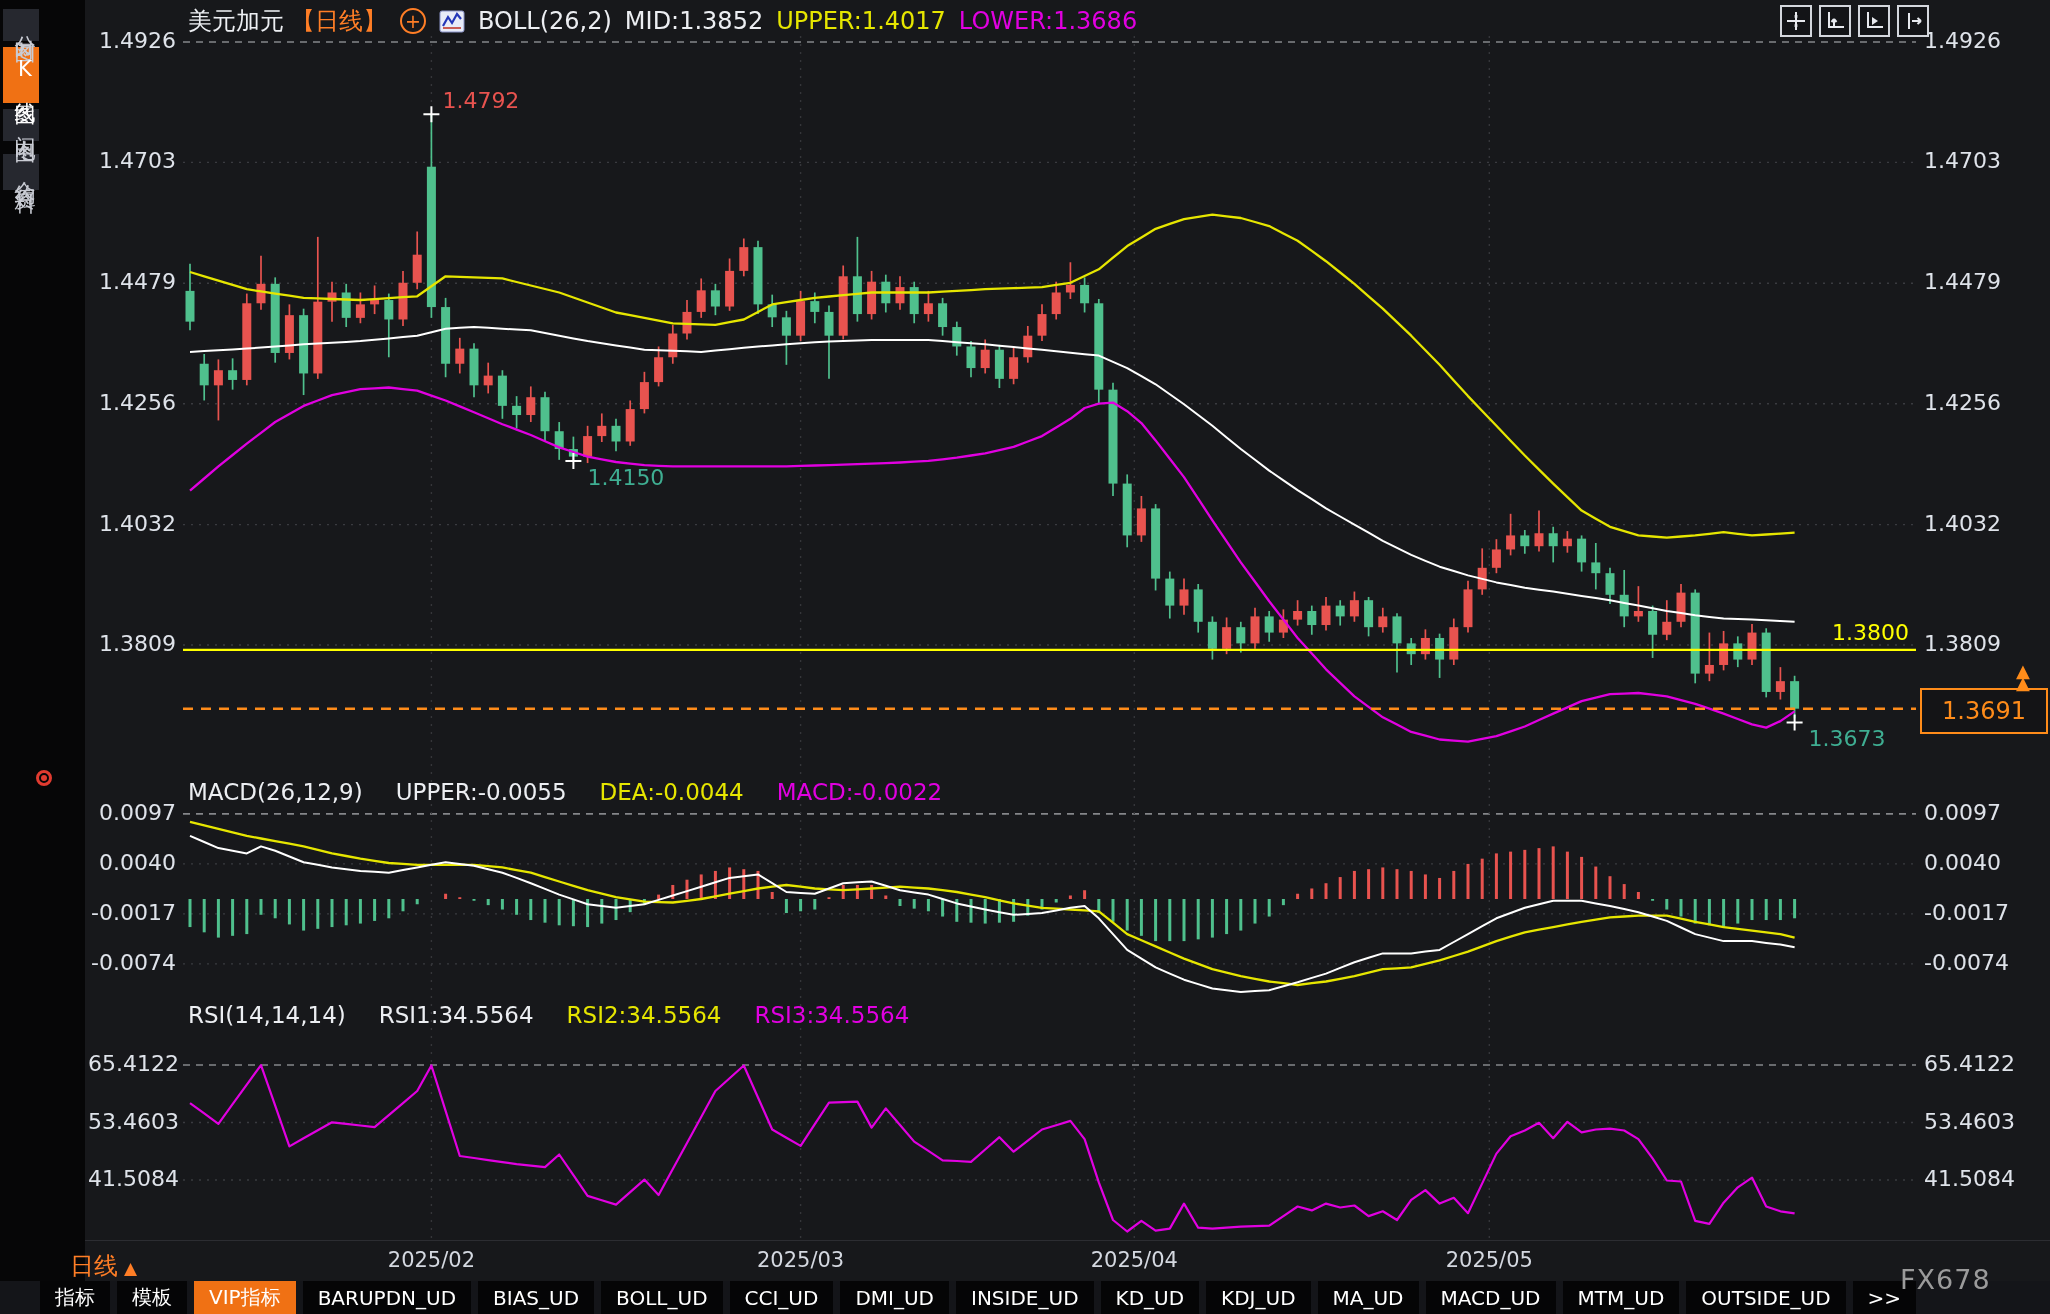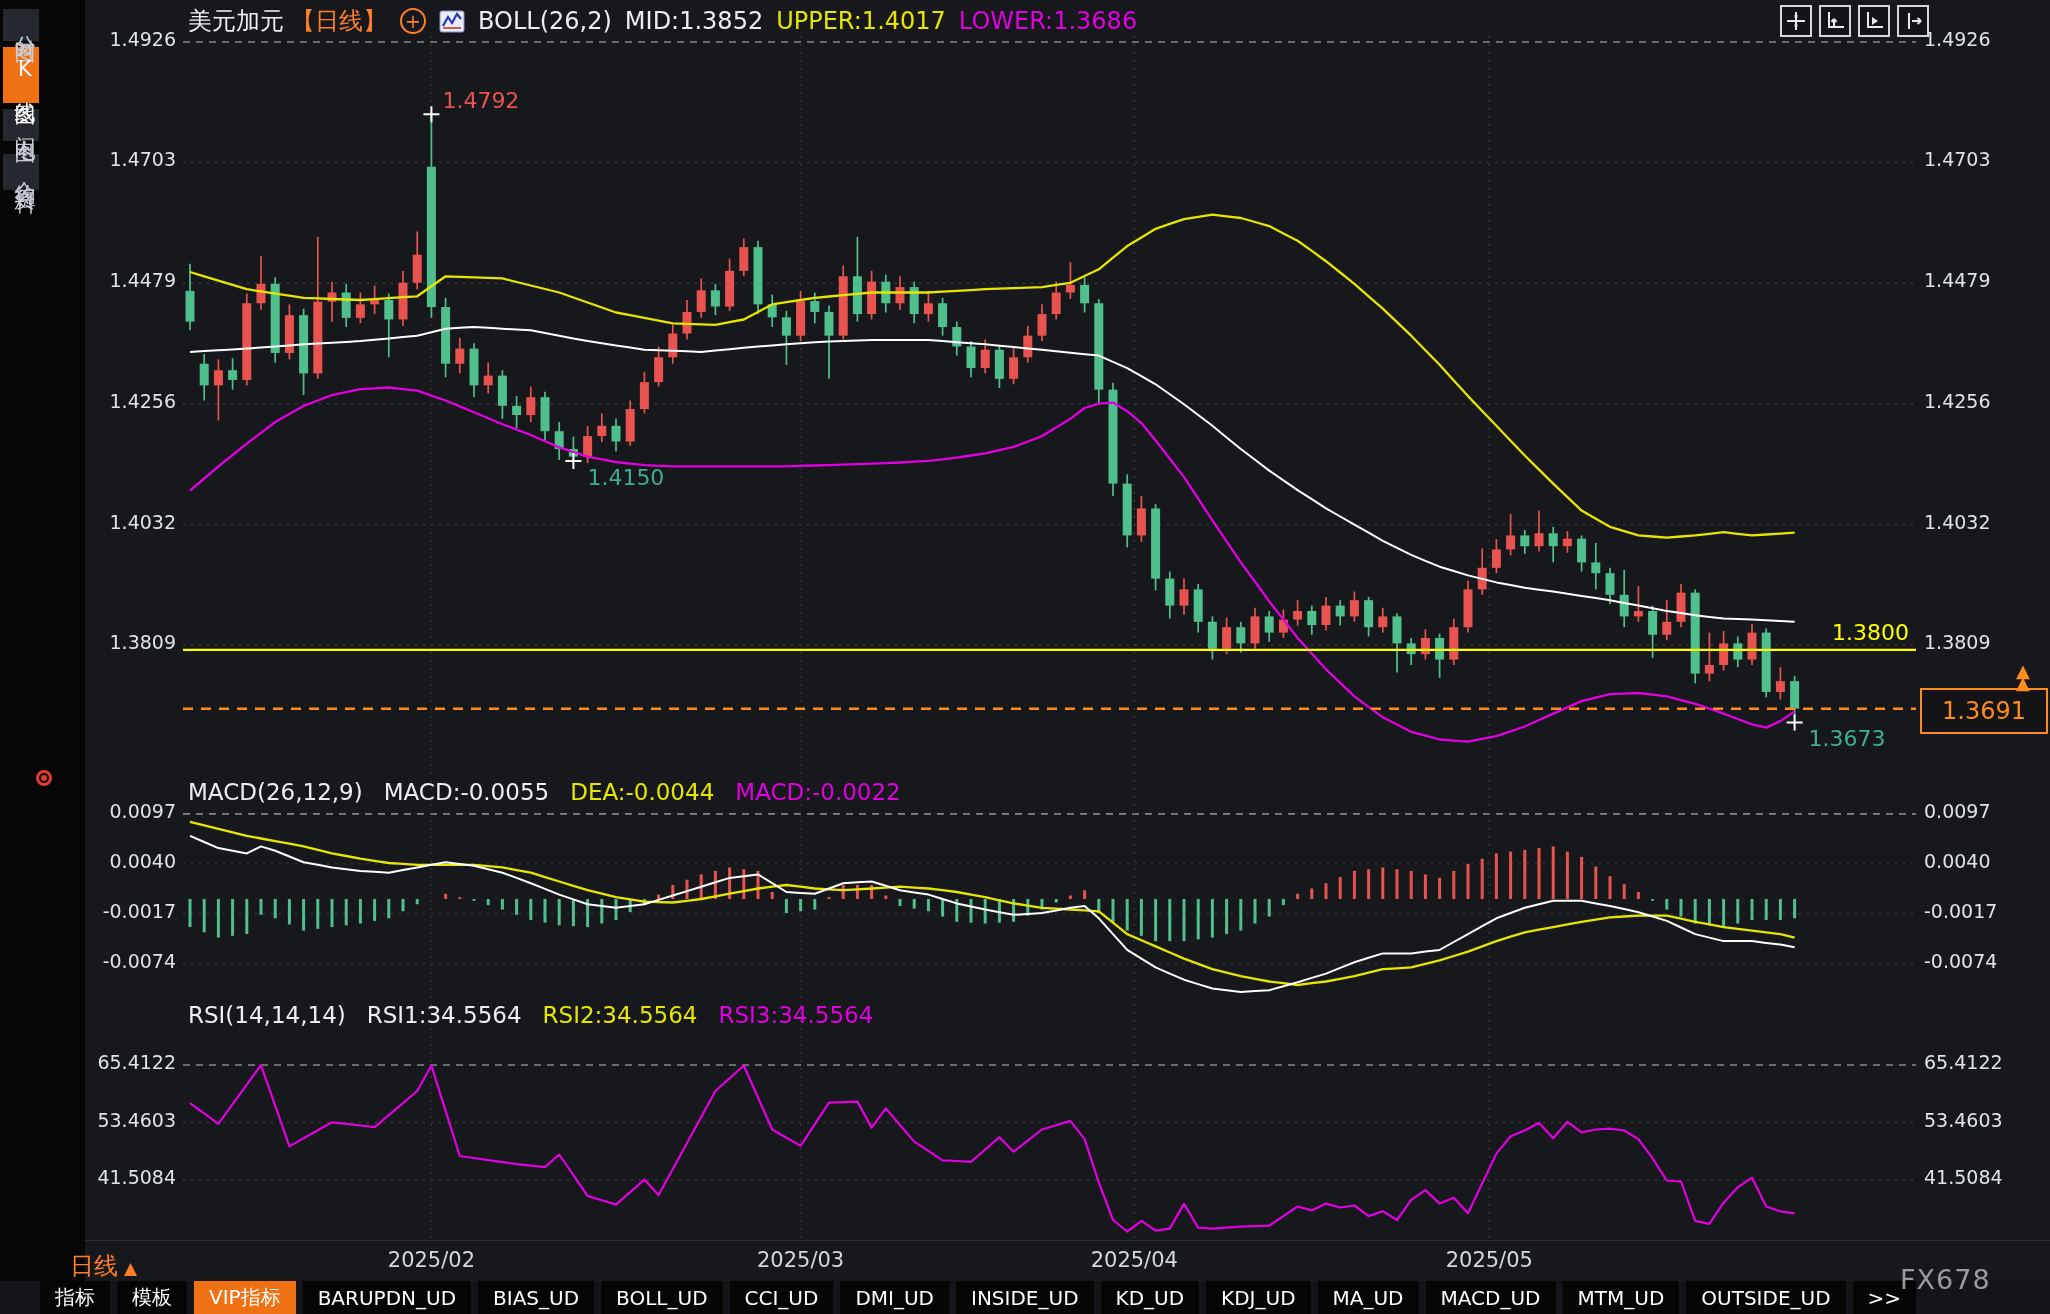--- a/index.html
+++ b/index.html
@@ -19,24 +19,24 @@
   .hdr .per{color:#ff7e26;}
   .hdr .yel{color:#e6e600;}
   .hdr .mag{color:#e100e1;}
   .oplus{display:inline-flex;width:22px;height:22px;border:2px solid #ff7e26;border-radius:50%;
          color:#ff7e26;font-size:19px;line-height:20px;align-items:center;justify-content:center;cursor:pointer;}
   .cicon{width:26px;height:23px;display:inline-block;cursor:pointer;}
   
   .tools{position:absolute;left:1780px;top:5px;display:flex;gap:7px;z-index:6;}
   .tbtn{width:28px;height:28px;border:2px solid #d4d7dd;background:#131417;display:flex;align-items:center;justify-content:center;cursor:pointer;}
   
-  .axis-label{position:absolute;font-size:19px;color:#dfe3ea;z-index:4;}
+  .axis-label{position:absolute;font-size:22px;color:#dfe3ea;z-index:4;}
   .axis-label.l{left:88px;width:88px;text-align:right;}
   .axis-label.r{left:1924px;text-align:left;}
-  .ptitle{position:absolute;left:188px;display:flex;gap:21px;font-size:23px;z-index:6;white-space:nowrap;}
+  .ptitle{position:absolute;left:188px;display:flex;gap:33px;font-size:23px;z-index:6;white-space:nowrap;}
   .ann{position:absolute;font-size:22px;z-index:6;white-space:nowrap;}
   .datelab{position:absolute;top:1248px;width:140px;text-align:center;font-size:21px;color:#d4d8e0;z-index:4;}
   .period-sel{position:absolute;left:70px;top:1250px;font-size:24px;color:#ff7e26;z-index:7;cursor:pointer;}
   .period-sel .tri{font-size:17px;margin-left:6px;}
   .curbox{position:absolute;left:1920px;width:124px;height:42px;border:2px solid #ff8c1a;
           color:#ff8c1a;font-size:24px;display:flex;align-items:center;justify-content:center;z-index:6;background:#141416;}
   .curarrow{position:absolute;left:2016px;color:#ff8c1a;font-size:18px;z-index:7;line-height:12px;}
   
   .botbar{position:absolute;left:0;top:1281px;width:2050px;height:33px;background:#141519;z-index:8;
           display:flex;align-items:stretch;gap:7px;padding-left:40px;box-sizing:border-box;}
@@ -487,21 +487,21 @@
     <div class="tbtn">
       <svg width="20" height="20" viewBox="0 0 20 20" stroke="#e7e9ee" stroke-width="2" fill="none">
         <path d="M6 2v16"></path>
           <path d="M9 10h9 M18 10 l-3.5 -3 M18 10 l-3.5 3"></path>
       </svg>
     </div>
   </div>
 
   <div class="ptitle" style="top:779px;">
     <span style="color:#eceef2;">MACD(26,12,9)</span>
-    <span style="color:#eceef2;">MACD:-0.0055</span>
+    <span style="color:#eceef2;">UPPER:-0.0055</span>
     <span style="color:#e6e600;">DEA:-0.0044</span>
     <span style="color:#e100e1;">MACD:-0.0022</span>
   </div>
 
   <div class="ptitle" style="top:1002px;">
     <span style="color:#eceef2;">RSI(14,14,14)</span>
     <span style="color:#eceef2;">RSI1:34.5564</span>
     <span style="color:#e6e600;">RSI2:34.5564</span>
     <span style="color:#e100e1;">RSI3:34.5564</span>
   </div>

